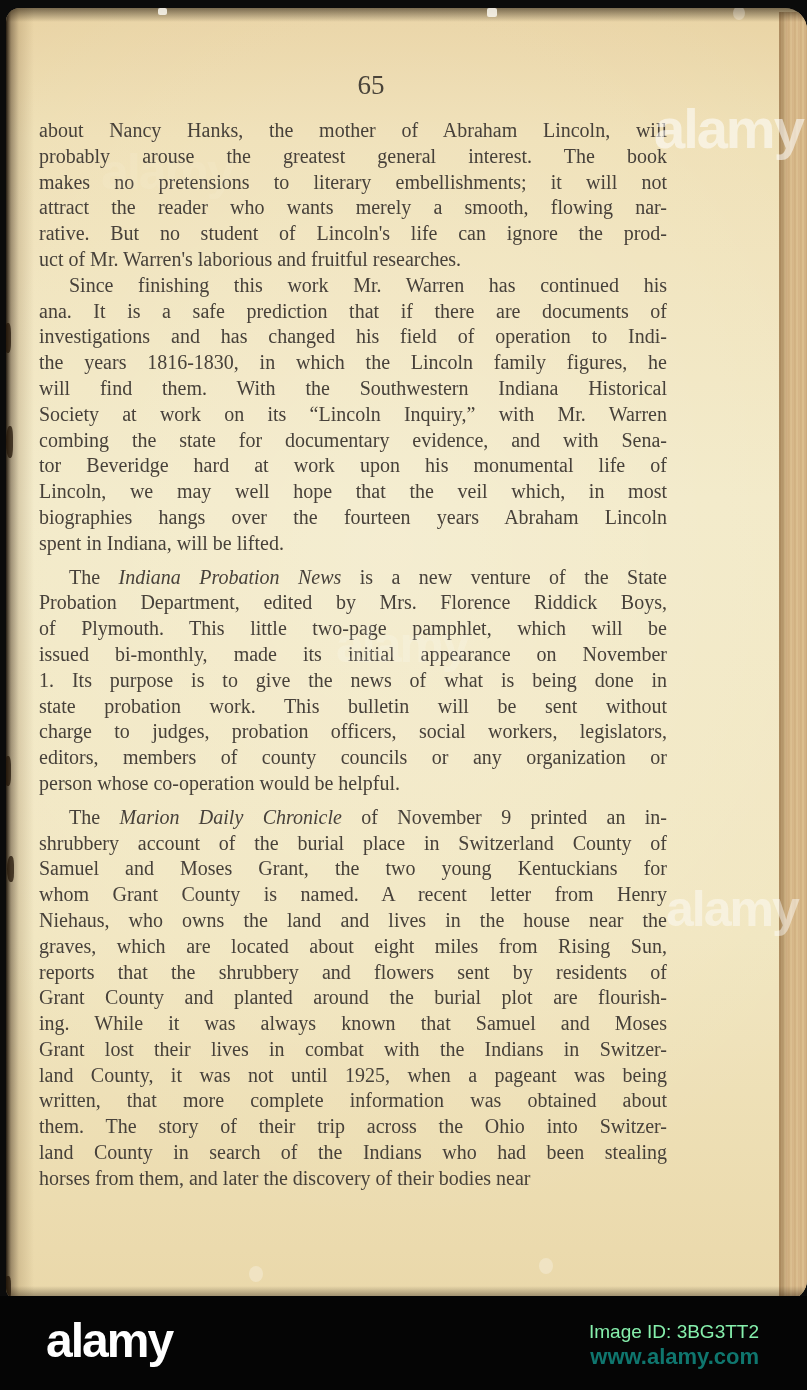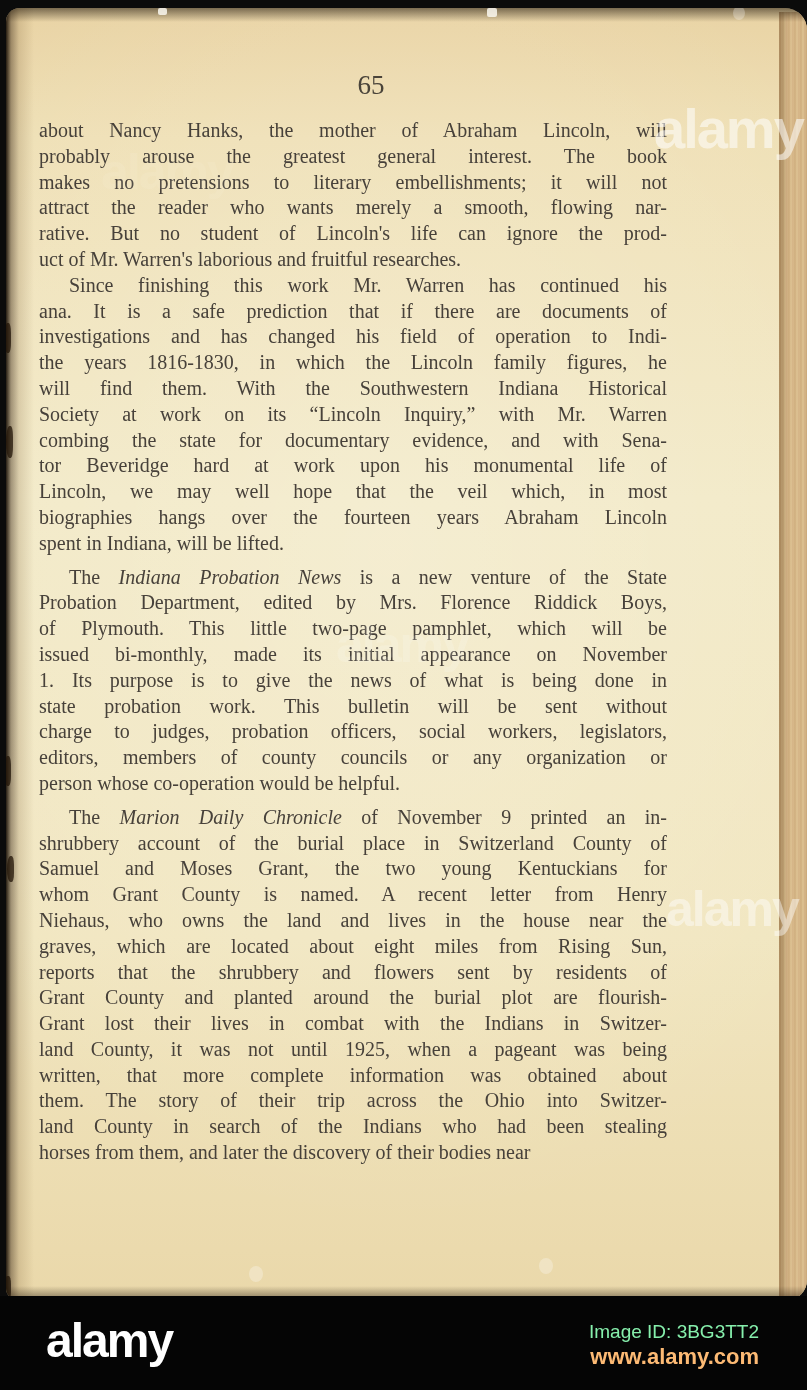--- a/index.html
+++ b/index.html
@@ -43,21 +43,21 @@
   .wm-tl{left:95px;top:135px;font-size:50px;opacity:0.07;}
   .wm-dot{position:absolute;border-radius:50%;background:rgba(255,255,255,0.28);}
   
   .footer-bar{position:absolute;left:0;top:1296px;width:807px;height:94px;background:#050505;}
   .alamy-logo{position:absolute;left:46px;top:20px;color:#ffffff;
         font-family:"Liberation Sans",sans-serif;font-weight:700;font-size:48px;
         letter-spacing:-2px;line-height:50px;}
   .credit{position:absolute;right:48px;top:24px;text-align:right;
         font-family:"Liberation Sans",sans-serif;}
   .credit .image-id{font-size:19px;color:#86efac;line-height:24px;}
-  .credit .site{font-size:22px;color:#fdba74;font-weight:700;line-height:26px;}
+  .credit .site{font-size:22px;color:#0f766e;font-weight:700;line-height:26px;}
 </style>
 </head>
 <body>
 
 <div class="scene">
 
   <div class="book">
     <div class="fore-edge"></div>
     <div class="edge-shade-left"></div>
     <div class="edge-shade-top"></div>
@@ -109,20 +109,21 @@
         </div>
         <div class="para spaced">
           <div class="line indent"><span>The </span><i>Marion Daily Chronicle</i><span> of November 9 printed an in-</span></div>
           <div class="line"><span>shrubbery account of the burial place in Switzerland County of</span></div>
           <div class="line"><span>Samuel and Moses Grant, the two young Kentuckians for</span></div>
           <div class="line"><span>whom Grant County is named.  A recent letter from Henry</span></div>
           <div class="line"><span>Niehaus, who owns the land and lives in the house near the</span></div>
           <div class="line"><span>graves, which are located about eight miles from Rising Sun,</span></div>
           <div class="line"><span>reports that the shrubbery and flowers sent by residents of</span></div>
           <div class="line"><span>Grant County and planted around the burial plot are flourish-</span></div>
+          <div class="line"><span>ing.  While it was always known that Samuel and Moses</span></div>
           <div class="line"><span>Grant lost their lives in combat with the Indians in Switzer-</span></div>
           <div class="line"><span>land County, it was not until 1925, when a pageant was being</span></div>
           <div class="line"><span>written, that more complete information was obtained about</span></div>
           <div class="line"><span>them.  The story of their trip across the Ohio into Switzer-</span></div>
           <div class="line"><span>land County in search of the Indians who had been stealing</span></div>
           <div class="line last"><span>horses from them, and later the discovery of their bodies near</span></div>
         </div>
       </div>
 
     <div class="wm wm-tl">alamy</div>

